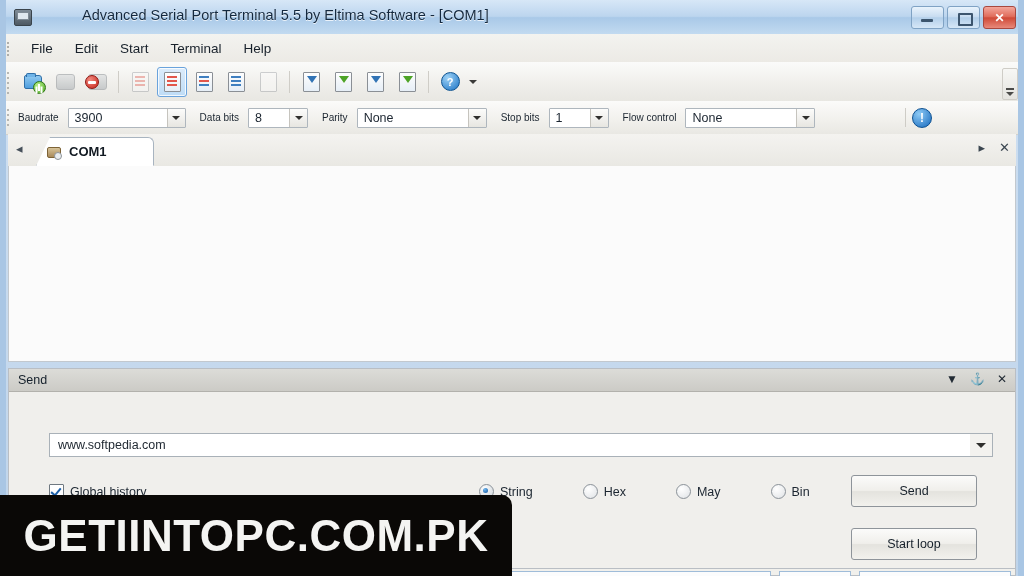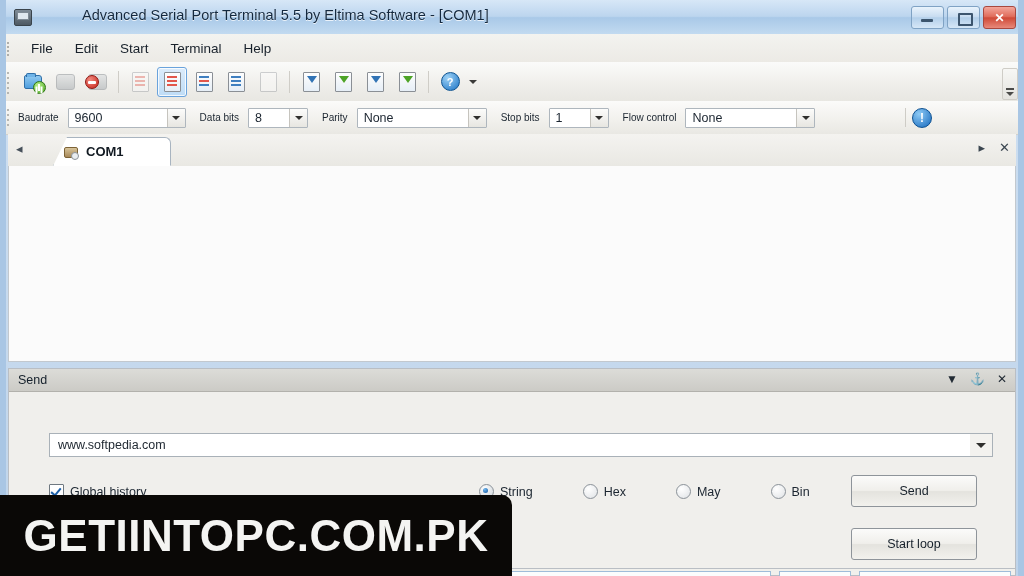--- a/index.html
+++ b/index.html
@@ -145,21 +145,21 @@
   .setsep{position:absolute;right:118px;top:7px;width:1px;height:19px;background:#ceccc6;}
 
   
   .tabstrip{
     position:absolute;left:8px;top:134px;width:1008px;height:32px;
     background:linear-gradient(180deg,#f4f3f0,#e9e8e3);
     border-bottom:1px solid #a8b4c0;
   }
   .tab-nav{position:absolute;left:8px;top:7px;font-size:13px;color:#46505a;cursor:pointer;}
   .tab{
-    position:absolute;left:45px;top:3px;height:29px;min-width:118px;
+    position:absolute;left:28px;top:3px;height:29px;min-width:118px;
     background:#fff;border:1px solid #a8b4c0;border-bottom:1px solid #fff;
     border-radius:0 6px 0 0;display:flex;align-items:center;padding:0 14px 0 10px;
     box-sizing:border-box;cursor:pointer;
     clip-path:polygon(14px 0, 100% 0, 100% 100%, 0 100%);
   }
   .tab .tico{width:15px;height:14px;margin-right:7px;position:relative;}
   .tab .tico:before{content:"";position:absolute;left:0;top:2px;width:12px;height:9px;
     background:linear-gradient(180deg,#d7c49a,#a8895a);border:1px solid #7d6336;border-radius:2px;}
   .tab .tico:after{content:"";position:absolute;right:0;bottom:-1px;width:6px;height:6px;
     border:1.5px solid #8d9298;border-radius:50%;background:#e9edf0;}
@@ -433,21 +433,21 @@
     <div class="sgrip">
         <span></span>
         <span></span>
         <span></span>
         <span></span>
       </div>
     <div class="set-row">
 
       <div class="set-lbl">Baudrate</div>
       <div class="combo" style="width:118px;margin-right:14px;">
-        <span class="val">9600</span>
+        <span class="val">3900</span>
         <span class="arr">
             <i></i>
           </span>
       </div>
 
       <div class="set-lbl">Data bits</div>
       <div class="combo" style="width:60px;margin-right:14px;">
         <span class="val">8</span>
         <span class="arr">
             <i></i>

